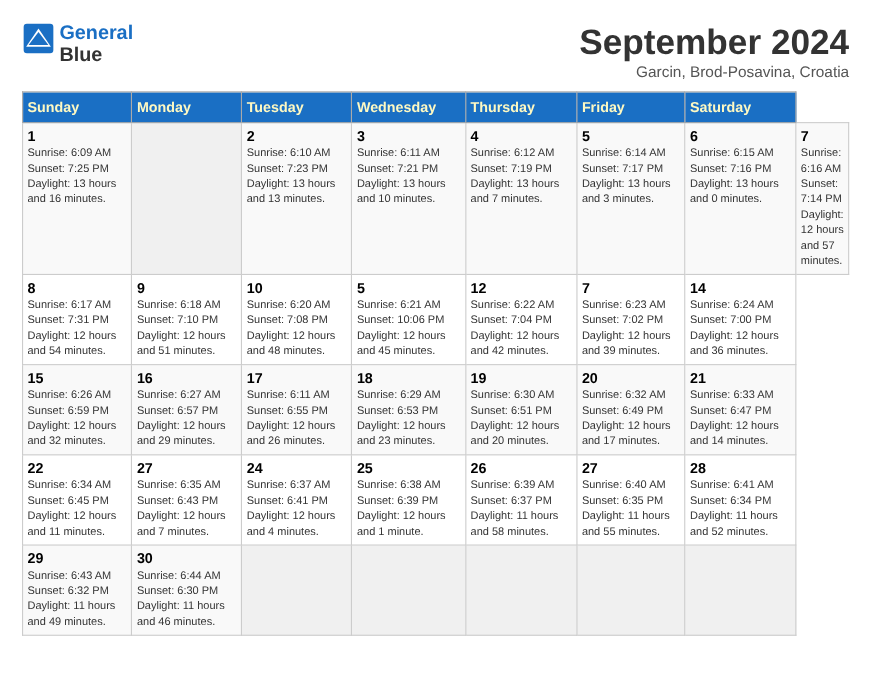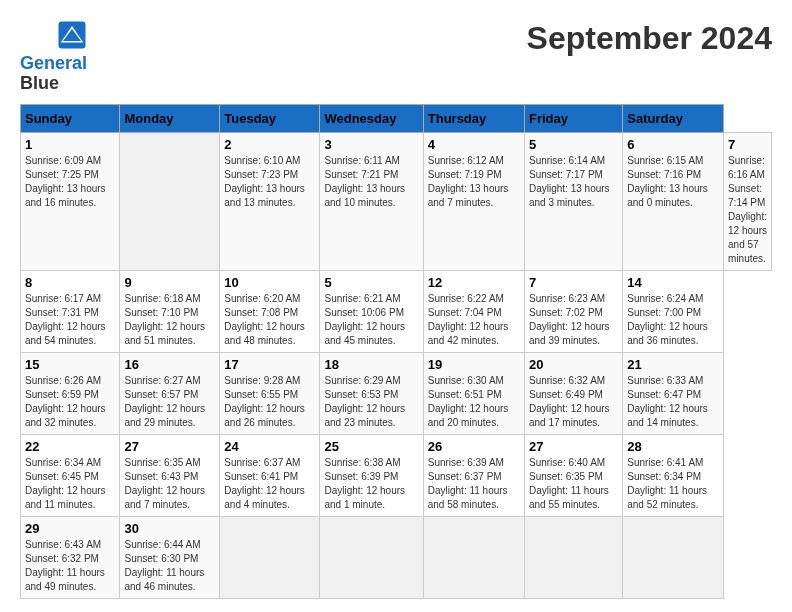--- a/index.html
+++ b/index.html
@@ -11,23 +11,22 @@
       padding: 20px;
     }
     .header {
       display: flex;
       justify-content: space-between;
       align-items: flex-start;
       margin-bottom: 10px;
     }
     .logo {
       display: flex;
-      align-items: flex-end;
+      align-items: flex-start;
       gap: 4px;
-      flex-direction: column;
     }
     .logo-text {
       font-size: 18px;
       font-weight: bold;
       color: #333;
       line-height: 1.1;
     }
     .logo-text span {
       color: #1a6fc4;
     }
@@ -47,21 +46,21 @@
       font-size: 14px;
       color: #555;
     }
     table {
       width: 100%;
       border-collapse: collapse;
       font-size: 11px;
     }
     thead tr th {
       background-color: #1a6fc4;
-      color: #000000;
+      color: #fef9c3;
       padding: 6px 4px;
       text-align: left;
       font-size: 13px;
       font-weight: bold;
       border: 1px solid #aaa;
     }
     tbody tr td {
       vertical-align: top;
       border: 1px solid #ccc;
       padding: 4px;
@@ -97,20 +96,21 @@
       <polygon points="20,8 35,30 5,30" fill="#fff"></polygon>
       <polygon points="20,12 32,28 8,28" fill="#1a6fc4"></polygon>
     </svg>
     <div class="logo-text">
       <div><span>General</span></div>
       <div>Blue</div>
     </div>
   </div>
   <div class="title-block">
     <div class="month-title">September 2024</div>
+    <div class="subtitle">Garcin, Brod-Posavina, Croatia</div>
   </div>
 </div>
 
 <table>
   <thead>
     <tr>
       <th>Sunday</th>
       <th>Monday</th>
       <th>Tuesday</th>
       <th>Wednesday</th>
@@ -233,21 +233,21 @@
         </td>
         <td>
           <span class="day-num">16</span>
           <div class="day-info">Sunrise: 6:27 AM
 Sunset: 6:57 PM
 Daylight: 12 hours
 and 29 minutes.</div>
         </td>
         <td>
           <span class="day-num">17</span>
-          <div class="day-info">Sunrise: 9:28 AM
+          <div class="day-info">Sunrise: 6:11 AM
 Sunset: 6:55 PM
 Daylight: 12 hours
 and 26 minutes.</div>
         </td>
         <td>
           <span class="day-num">18</span>
           <div class="day-info">Sunrise: 6:29 AM
 Sunset: 6:53 PM
 Daylight: 12 hours
 and 23 minutes.</div>

